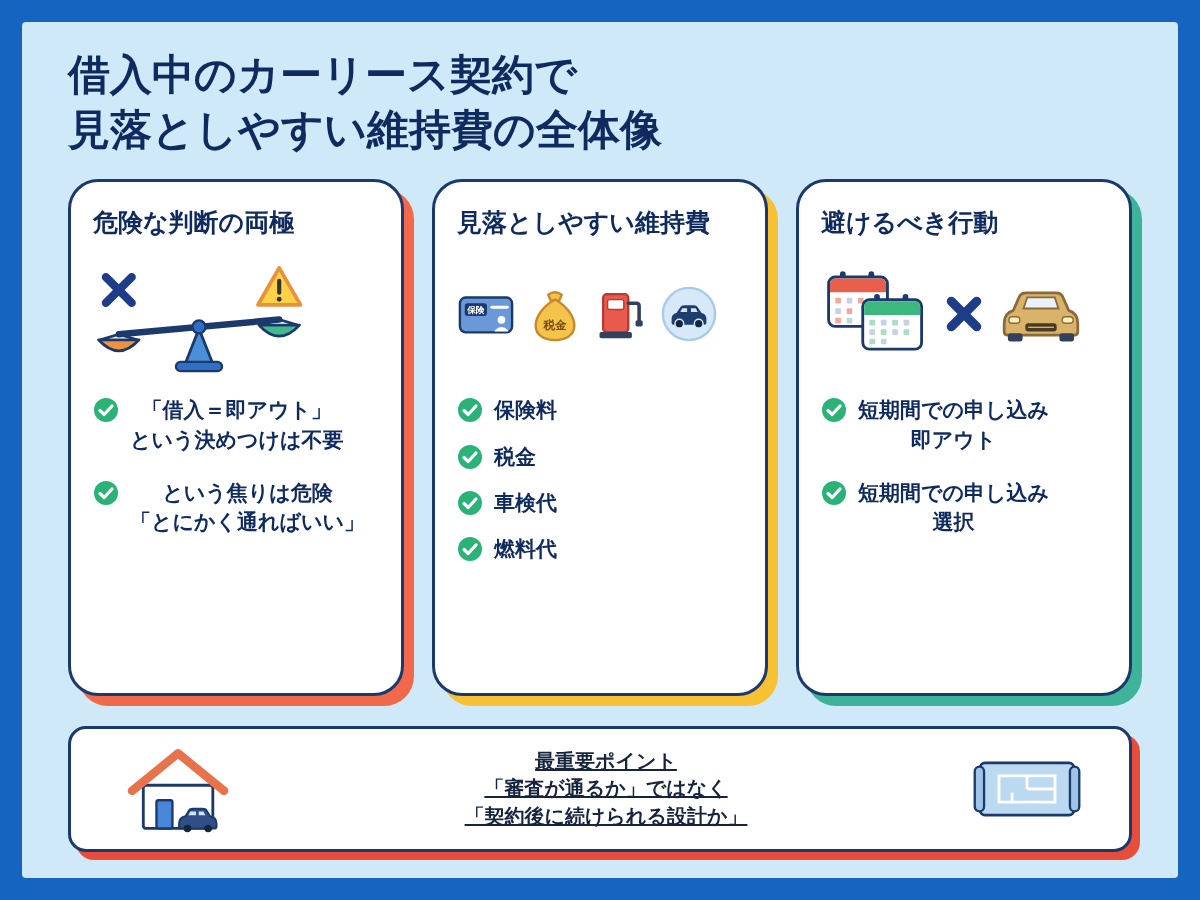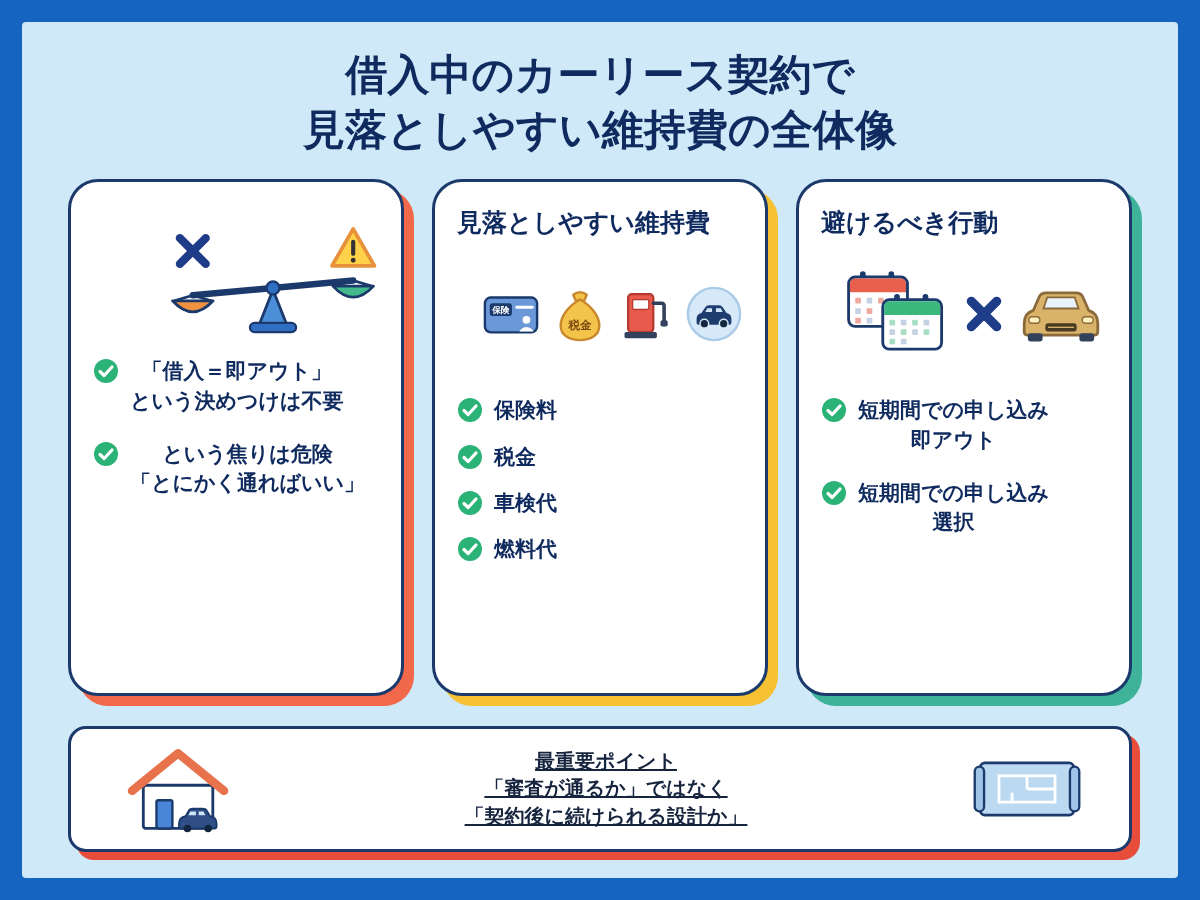--- a/index.html
+++ b/index.html
@@ -11,35 +11,35 @@
     width:1200px;height:900px;box-sizing:border-box;
     background:#1464c0;padding:22px;
   }
   .canvas{
     width:100%;height:100%;box-sizing:border-box;
     background:#cfe9f8;border-radius:4px;
     padding:16px 46px 26px;
     display:flex;flex-direction:column;
   }
   .title{
-    margin:10px 0 22px;text-align:center;
+    margin:10px 0 22px;text-align:left;
     font-size:42px;font-weight:800;color:#0f2a5e;line-height:1.3;
   }
   .title span{display:block;}
   .cards{display:flex;gap:28px;flex:1;}
   .card{
     flex:1;background:#fff;border:3px solid #1b3a6b;border-radius:30px;
     padding:24px 22px 16px;display:flex;flex-direction:column;box-sizing:border-box;
   }
   .card1{box-shadow:10px 10px 0 #f2684a;}
   .card2{box-shadow:10px 10px 0 #f6c233;}
   .card3{box-shadow:10px 10px 0 #3eb39a;}
   .card h2{margin:0 0 6px;font-size:25px;font-weight:800;color:#0f2a5e;}
   .icon-area{
-    display:flex;align-items:center;justify-content:flex-end;
+    display:flex;align-items:center;justify-content:flex-start;
     gap:11px;min-height:138px;margin-bottom:8px;
   }
   .checklist{list-style:none;margin:4px 0 0;padding:0;}
   .check-item{display:flex;gap:11px;margin-bottom:24px;text-align:center;}
   .card2 .check-item{margin-bottom:17px;}
   .check{width:26px;height:26px;flex-shrink:0;margin-top:2px;}
   .check-text{font-size:21px;font-weight:700;color:#0f2a5e;line-height:1.4;}
   .check-text span{display:block;}
   .footer-bar{
     margin-top:30px;height:126px;flex-shrink:0;
@@ -61,20 +61,21 @@
   <div class="canvas">
 
     <h1 class="title">
       <span>借入中のカーリース契約で</span>
       <span>見落としやすい維持費の全体像</span>
     </h1>
 
     <div class="cards">
 
       <section class="card card1">
+        <h2>危険な判断の両極</h2>
         <div class="icon-area">
           <svg viewBox="0 0 230 132" width="212" height="122">
             <line x1="28" y1="88" x2="202" y2="72" stroke="#1b3a6b" stroke-width="7" stroke-linecap="round"></line>
             <path d="M115 82 L100 120 L130 120 Z" fill="#4a8fd8" stroke="#1b3a6b" stroke-width="3" stroke-linejoin="round"></path>
             <rect x="90" y="118" width="50" height="10" rx="5" fill="#2f6fc4" stroke="#1b3a6b" stroke-width="2.5"></rect>
             <circle cx="115" cy="80" r="7" fill="#2f6fc4" stroke="#1b3a6b" stroke-width="2.5"></circle>
             <line x1="28" y1="88" x2="8" y2="94" stroke="#1b3a6b" stroke-width="3"></line>
             <line x1="28" y1="88" x2="48" y2="94" stroke="#1b3a6b" stroke-width="3"></line>
             <path d="M6 94 Q28 118 50 94 Z" fill="#f0923f" stroke="#1b3a6b" stroke-width="3" stroke-linejoin="round"></path>
             <line x1="202" y1="72" x2="182" y2="78" stroke="#1b3a6b" stroke-width="3"></line>

